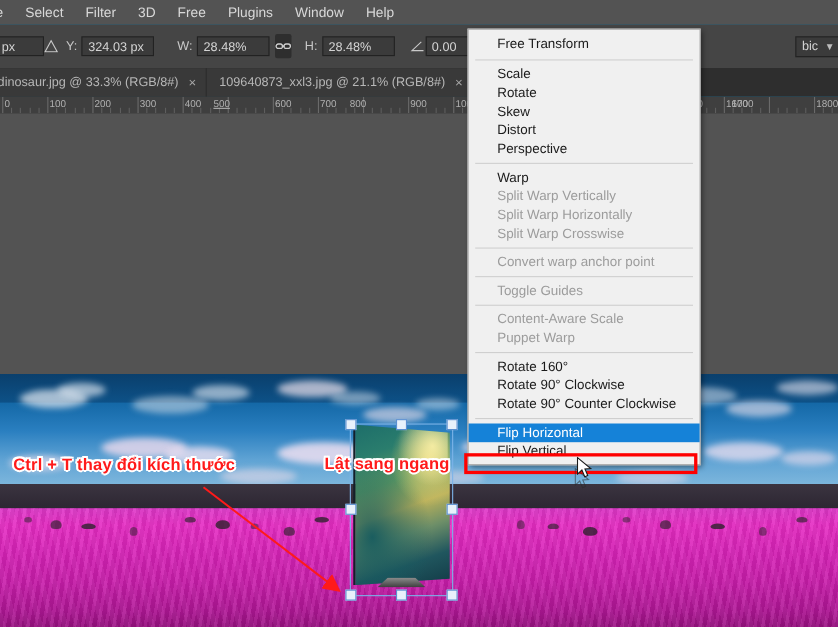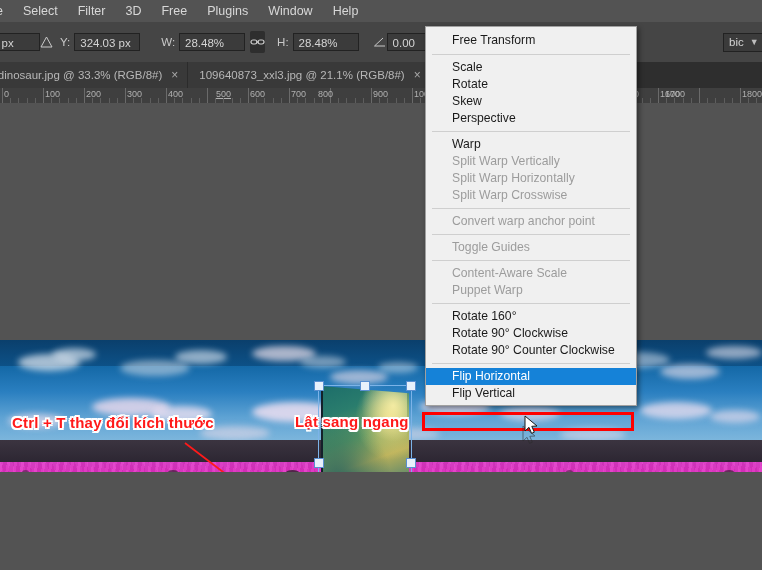--- a/index.html
+++ b/index.html
@@ -1,21 +1,21 @@
 <!DOCTYPE html>
 <html><head>
 <meta charset="utf-8">
 <style>
   html,body{margin:0;padding:0;background:#535353;}
   body{
     width:762px;height:570px;overflow:hidden;position:relative;
     font-family:"Liberation Sans","DejaVu Sans",sans-serif;
     -webkit-font-smoothing:antialiased;
   }
-  .app{position:absolute;inset:0;width:762px;height:472px;background:#0ea5e9;overflow:hidden;}
+  .app{position:absolute;inset:0;width:762px;height:570px;background:#0ea5e9;overflow:hidden;}
 
   
   .menubar{position:absolute;left:0;top:0;width:762px;height:22px;background:#535353;
            display:flex;align-items:center;}
   .menu-item{color:#d8d8d8;font-size:12.5px;padding:0 10px;line-height:22px;white-space:nowrap;cursor:default;}
   .menu-item.cut{padding-left:0;margin-left:-4px;}
 
   
   .optionsbar{position:absolute;left:0;top:22px;width:762px;height:40px;background:#454545;
               display:flex;align-items:center;border-bottom:1px solid #2b2b2b;}
@@ -213,21 +213,21 @@
       <div class="rtick minor" style="left: 141.4px;"></div>
       <div class="rtick minor" style="left: 149.6px;"></div>
       <div class="rtick minor" style="left: 157.8px;"></div>
       <div class="rtick" style="left: 166px;"></div>
       <div class="rlabel" style="left: 166px;">400</div>
       <div class="rtick minor" style="left: 174.2px;"></div>
       <div class="rtick minor" style="left: 182.4px;"></div>
       <div class="rtick minor" style="left: 190.6px;"></div>
       <div class="rtick minor" style="left: 198.8px;"></div>
       <div class="rtick" style="left: 207px;"></div>
-      <div class="rlabel" style="left: 214px; text-decoration: underline;">500</div>
+      <div class="rlabel" style="left: 192px; text-decoration: underline;">500</div>
       <div class="rtick minor" style="left: 215.2px;"></div>
       <div class="rtick minor" style="left: 223.4px;"></div>
       <div class="rtick minor" style="left: 231.6px;"></div>
       <div class="rtick minor" style="left: 239.8px;"></div>
       <div class="rtick" style="left: 248px;"></div>
       <div class="rlabel" style="left: 248px;">600</div>
       <div class="rtick minor" style="left: 256.2px;"></div>
       <div class="rtick minor" style="left: 264.4px;"></div>
       <div class="rtick minor" style="left: 272.6px;"></div>
       <div class="rtick minor" style="left: 280.8px;"></div>
@@ -389,20 +389,21 @@
     <div class="anno anno1" style="top:311px;">Ctrl + T thay đổi kích thước</div>
     <div class="anno anno2" style="top:310px;">Lật sang ngang</div>
   </div>
 
   <div class="dropdown" id="dropdown">
       <div class="mi first">Free Transform</div>
       <div class="msep"></div>
       <div class="mi">Scale</div>
       <div class="mi">Rotate</div>
       <div class="mi">Skew</div>
+      <div class="mi">Distort</div>
       <div class="mi">Perspective</div>
       <div class="msep"></div>
       <div class="mi">Warp</div>
       <div class="mi disabled">Split Warp Vertically</div>
       <div class="mi disabled">Split Warp Horizontally</div>
       <div class="mi disabled">Split Warp Crosswise</div>
       <div class="msep"></div>
       <div class="mi disabled">Convert warp anchor point</div>
       <div class="msep"></div>
       <div class="mi disabled">Toggle Guides</div>

